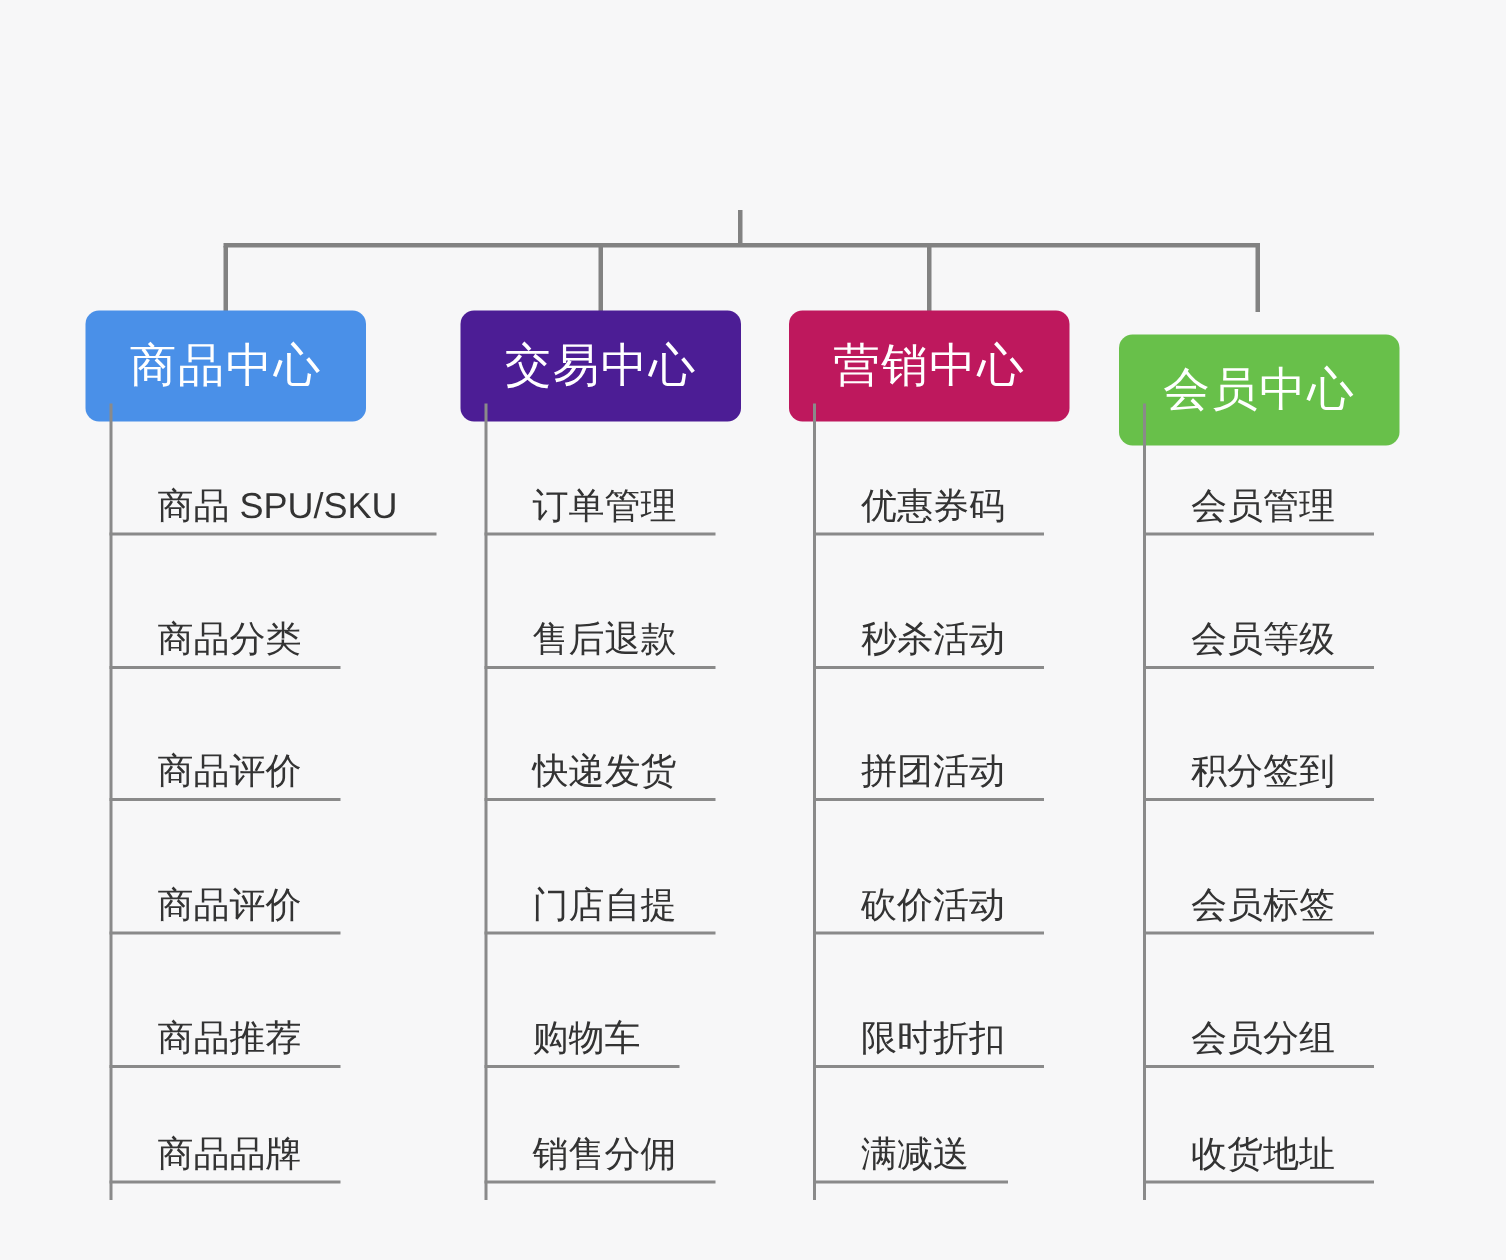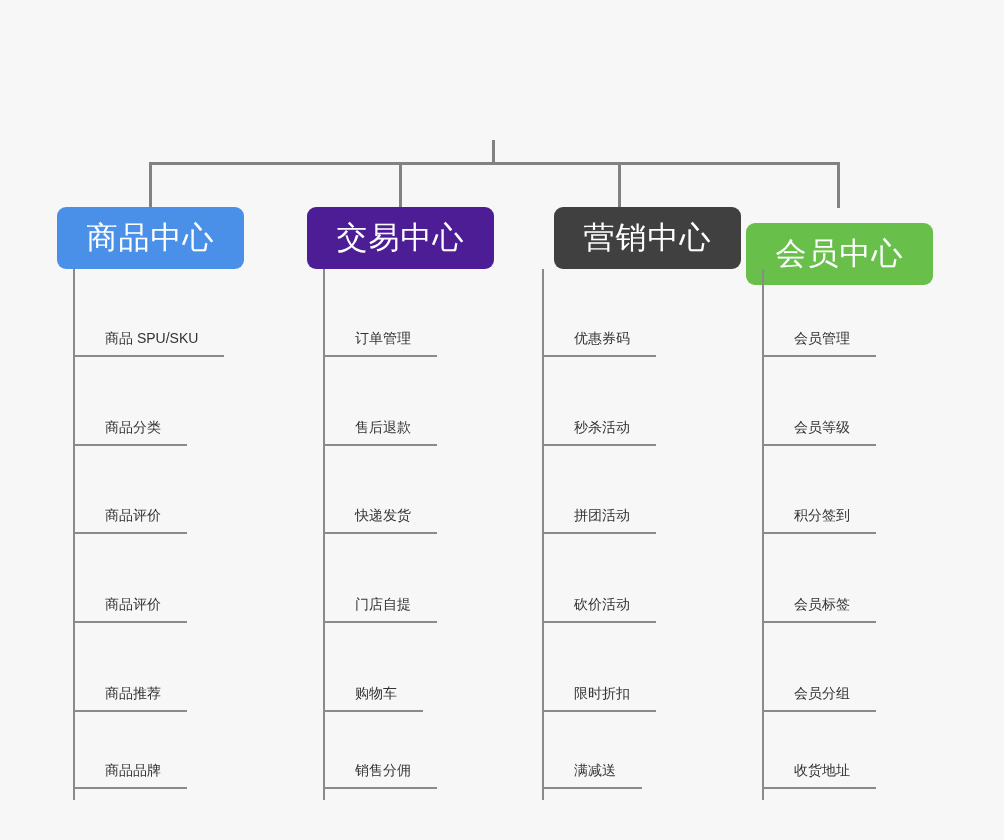--- a/index.html
+++ b/index.html
@@ -28,37 +28,37 @@
   }
   .dog-icon{width:54px;height:50px;flex:0 0 auto;}
   
   .line{position:absolute;background:#828282;}
   .stem{left:492px;top:140px;width:3px;height:24px;}
   .hbar{left:149px;top:162px;width:691px;height:3px;}
   .drop{top:164px;width:3px;height:44px;}
   .drop.d1{left:149px}.drop.d2{left:399px}.drop.d3{left:618px}.drop.d4{left:837px}
   
   .branch{
-    position:absolute;top:207px;width:187px;height:62px;
+    position:absolute;top:207px;width:187px;height:74px;
     border-radius:9px;
     color:#FFFFFF;font-size:31px;letter-spacing:1px;
     display:flex;align-items:center;justify-content:center;
     white-space:nowrap;
   }
   .branch.c1{left:57px}.branch.c2{left:307px}.branch.c3{left:526px}.branch.c4{left:746px}
   
   .leaves{position:absolute;top:269px;}
   .leaves.c1{left:73px}.leaves.c2{left:323px}.leaves.c3{left:542px}.leaves.c4{left:762px}
   .vline{position:absolute;left:0;top:0;width:2px;height:531px;background:#8A8A8A;}
   .leaf{
     position:absolute;left:0;
     height:34px;line-height:34px;
     padding:0 26px 0 32px;
     border-bottom:2px solid #8A8A8A;
-    font-size:14px;color:#333333;
+    font-size:24px;color:#333333;
     white-space:nowrap;
   }
   .leaf:nth-of-type(2){top:52px}
   .leaf:nth-of-type(3){top:141px}
   .leaf:nth-of-type(4){top:229px}
   .leaf:nth-of-type(5){top:318px}
   .leaf:nth-of-type(6){top:407px}
   .leaf:nth-of-type(7){top:484px}
 </style>
 </head>
@@ -69,21 +69,21 @@
 
   <div class="line stem"></div>
   <div class="line hbar"></div>
   <div class="line drop d1"></div>
   <div class="line drop d2"></div>
   <div class="line drop d3"></div>
   <div class="line drop d4"></div>
 
   <div class="branch c1" style="background: rgb(74, 144, 232);">商品中心</div>
   <div class="branch c2" style="background: #4c1d95;">交易中心</div>
-  <div class="branch c3" style="background: #404040; margin-left: 28px;">营销中心</div>
+  <div class="branch c3" style="background: #be185d;">营销中心</div>
   <div class="branch c4" style="background: rgb(104, 192, 74); margin-top: 16px;">会员中心</div>
 
   <div class="leaves c1">
     <div class="vline"></div>
     <div class="leaf">商品 SPU/SKU</div>
     <div class="leaf">商品分类</div>
     <div class="leaf">商品评价</div>
     <div class="leaf">商品评价</div>
     <div class="leaf">商品推荐</div>
     <div class="leaf">商品品牌</div>

